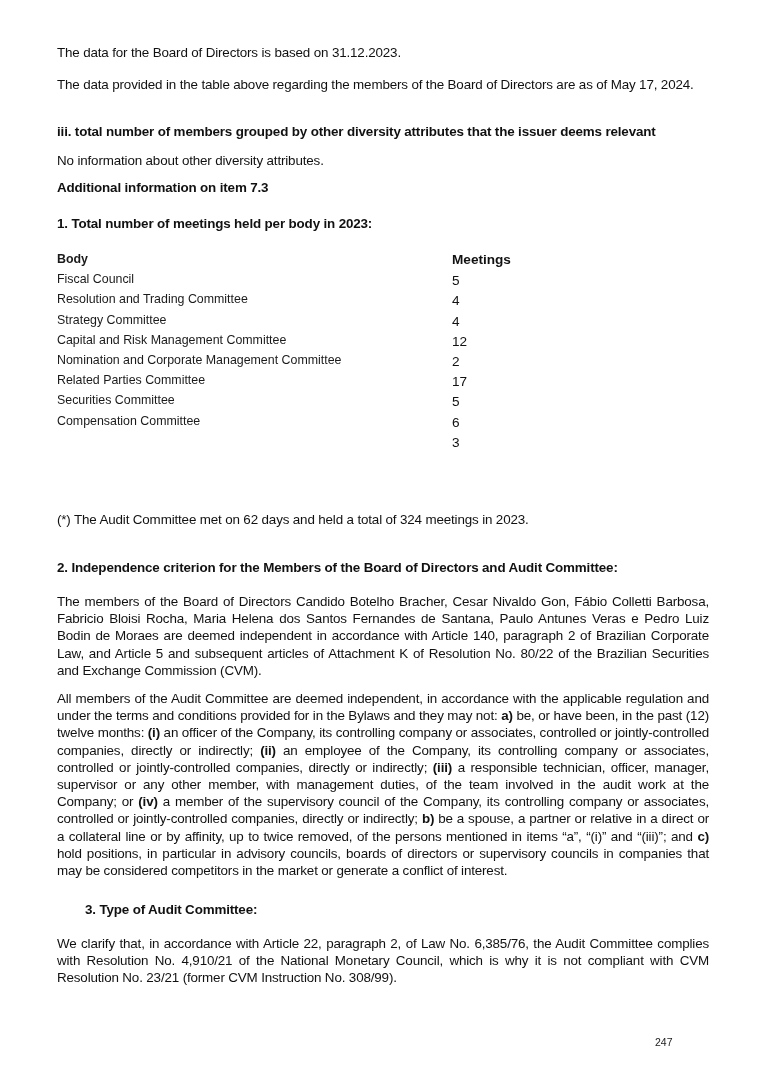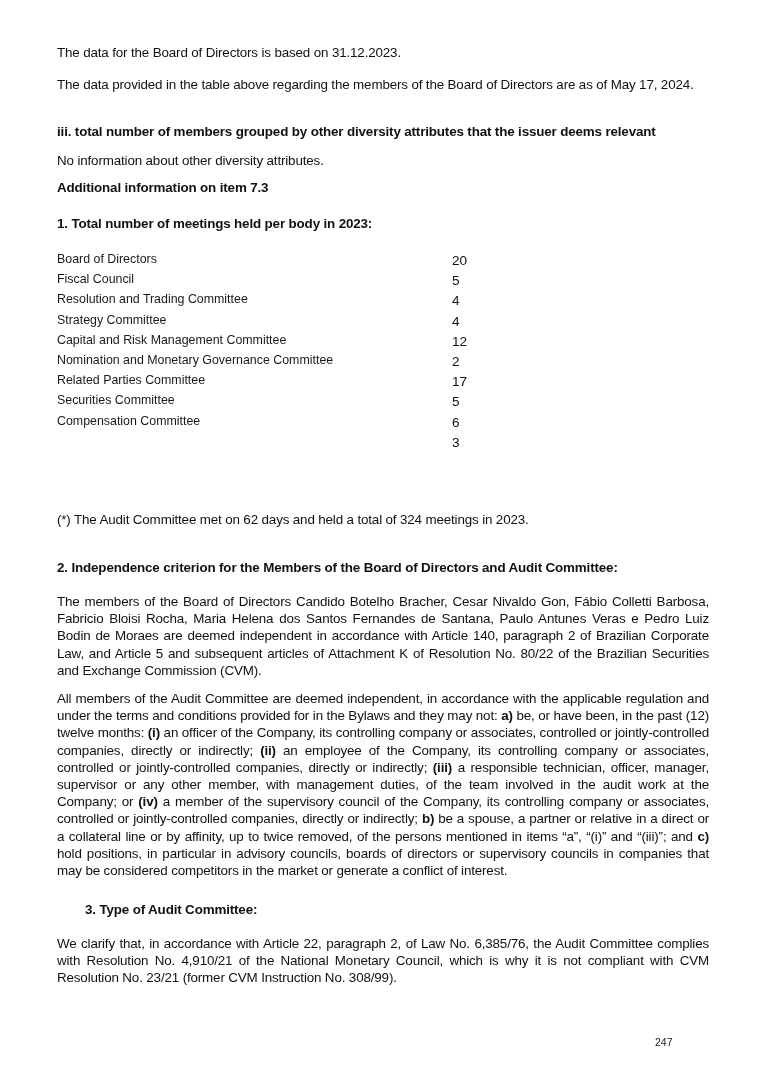--- a/index.html
+++ b/index.html
@@ -82,42 +82,42 @@
 
   <p class="p bold" style="top:123px;">iii. total number of members grouped by other diversity attributes that the issuer deems relevant</p>
 
   <p class="p" style="top:152px;">No information about other diversity attributes.</p>
 
   <p class="p bold" style="top:179px;">Additional information on item 7.3</p>
 
   <p class="p bold" style="top:215px;">1. Total number of meetings held per body in 2023:</p>
 
   <div class="table">
-    <div class="trow">
-      <span class="tcell-body">Board of Directors</span>
-      <span class="tcell-meet">20</span>
+    <div class="trow thead">
+      <span class="tcell-body">Body</span>
+      <span class="tcell-meet">Meetings</span>
     </div>
     <div class="trow">
       <span class="tcell-body">Fiscal Council</span>
       <span class="tcell-meet">5</span>
     </div>
     <div class="trow">
       <span class="tcell-body">Resolution and Trading Committee</span>
       <span class="tcell-meet">4</span>
     </div>
     <div class="trow">
       <span class="tcell-body">Strategy Committee</span>
       <span class="tcell-meet">4</span>
     </div>
     <div class="trow">
       <span class="tcell-body">Capital and Risk Management Committee</span>
       <span class="tcell-meet">12</span>
     </div>
     <div class="trow">
-      <span class="tcell-body">Nomination and Monetary Governance Committee</span>
+      <span class="tcell-body">Nomination and Corporate Management Committee</span>
       <span class="tcell-meet">2</span>
     </div>
     <div class="trow">
       <span class="tcell-body">Related Parties Committee</span>
       <span class="tcell-meet">17</span>
     </div>
     <div class="trow">
       <span class="tcell-body">Securities Committee</span>
       <span class="tcell-meet">5</span>
     </div>

